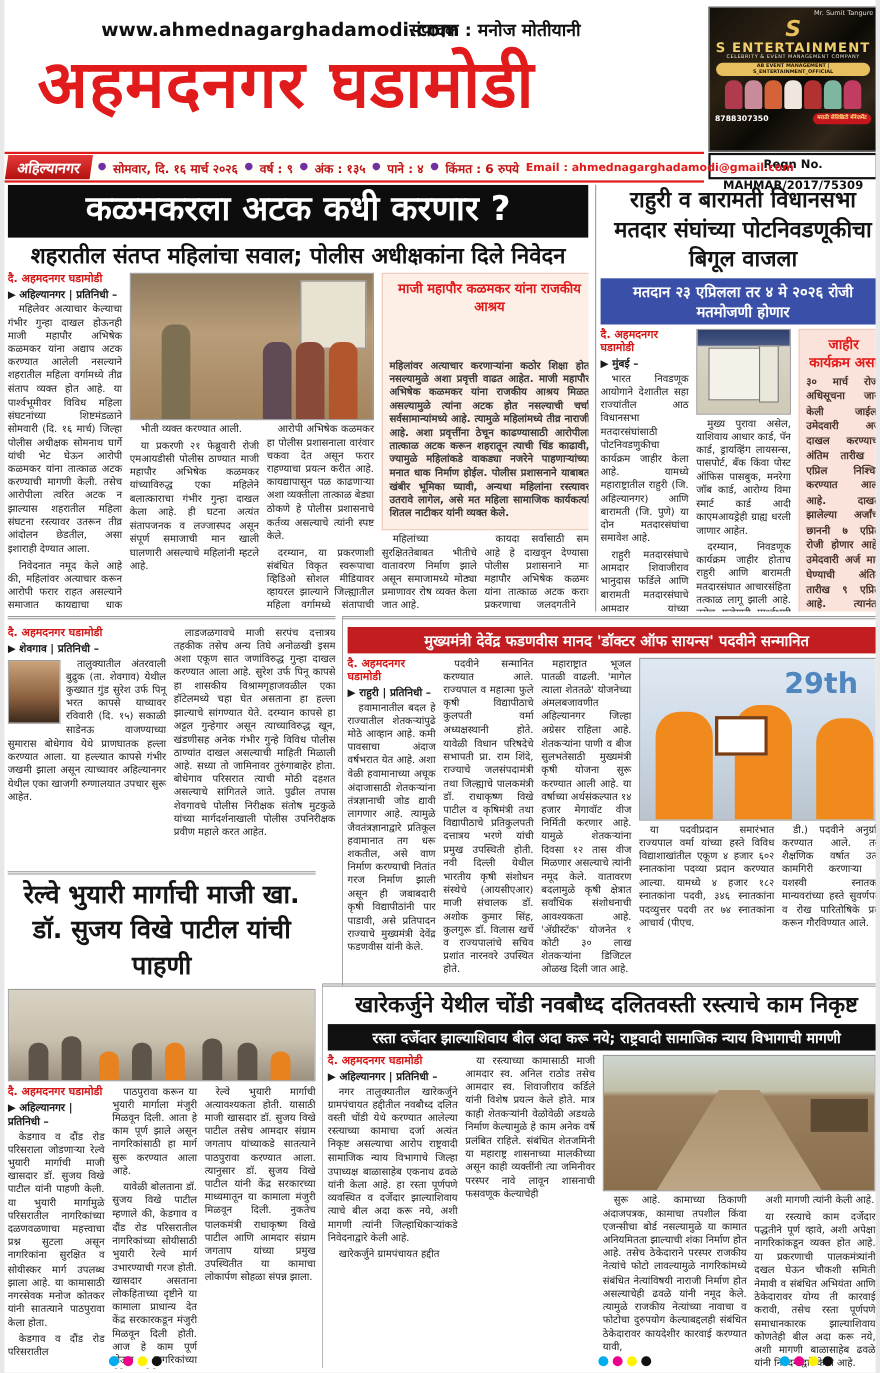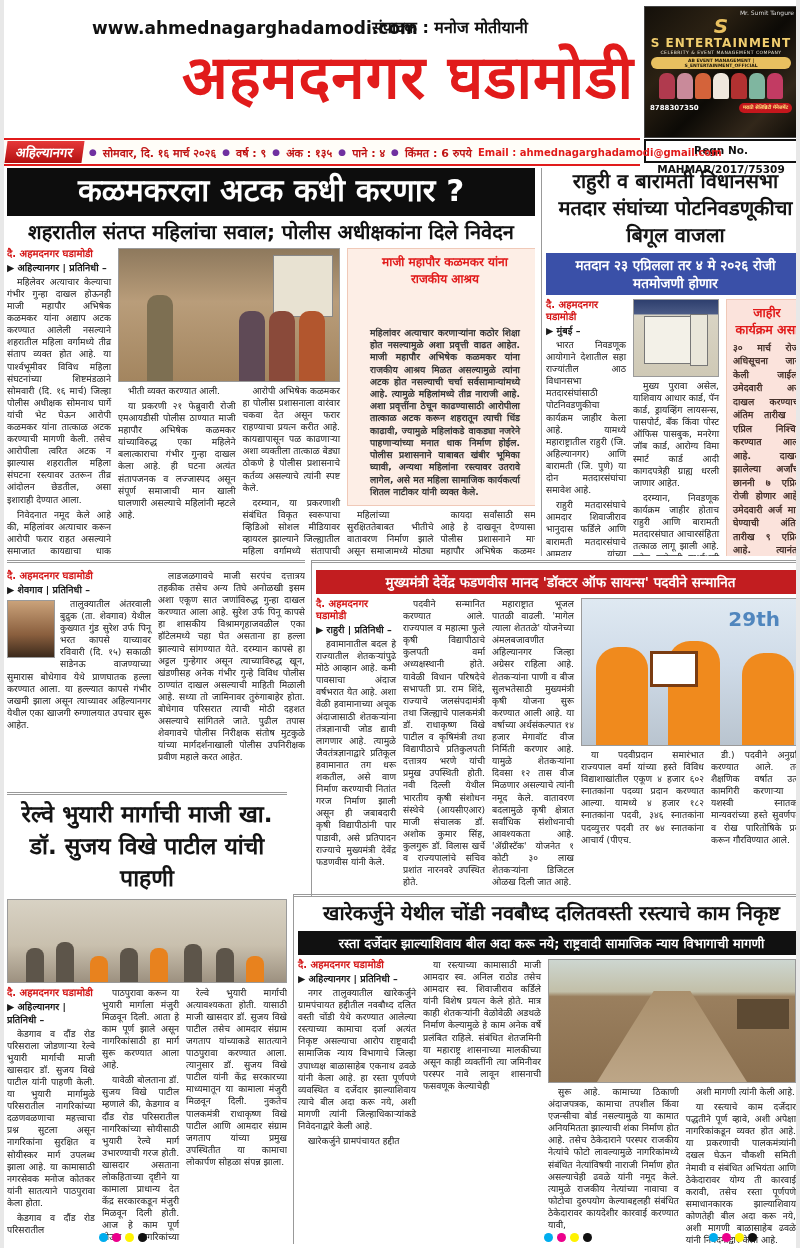--- a/index.html
+++ b/index.html
@@ -2,21 +2,21 @@
 <html><head>
 <meta charset="utf-8">
 <style>
   html,body{margin:0;padding:0;background:#e8e8e8;}
   .page{width:792px;height:1248px;position:relative;margin:0 auto;background:#fff;
         font-family:"DejaVu Sans","Liberation Sans",sans-serif;color:#1a1a1a;overflow:hidden;}
   
   .hdr{position:absolute;left:0;top:0;width:800px;height:166px;}
   .website{position:absolute;left:88px;top:18px;font-size:17px;font-weight:bold;color:#111;}
   .editor{position:absolute;left:368px;top:16px;font-size:16px;font-weight:bold;color:#111;}
-  .masthead{position:absolute;left:30px;top:34px;width:600px;margin:0;text-align:right;
+  .masthead{position:absolute;left:30px;top:34px;width:600px;margin:0;text-align:left;
             font-size:60px;line-height:1.45;font-weight:900;color:#e11b1b;letter-spacing:1px;white-space:nowrap;}
   .ad{position:absolute;right:6px;top:6px;width:152px;height:130px;background:
       linear-gradient(135deg,#14100a 0%,#2b2113 30%,#0c0a06 55%,#32271a 80%,#0f0c07 100%);
       border:1px solid #444;color:#f5d67a;text-align:center;overflow:hidden;}
   .ad-person{font-size:6px;color:#ddd;text-align:right;padding:2px 3px 0 0;}
   .ad-logo{font-size:20px;font-weight:bold;color:#e8c060;font-style:italic;line-height:1;}
   .ad-brand{font-size:12px;font-weight:bold;color:#f0cd6e;letter-spacing:1px;}
   .ad-tag{font-size:4.5px;color:#e8e2cf;letter-spacing:.5px;}
   .ad-contactbar{margin:2px 6px;background:#e8c060;color:#191204;font-size:4.5px;font-weight:bold;
                  border-radius:6px;padding:1px 0;}
@@ -41,39 +41,39 @@
   .hl{font-weight:900;color:#141414;text-align:center;margin:0;}
   .bluebar{background:#3a50a8;color:#fff;font-weight:bold;font-size:13.5px;text-align:center;padding:3px 2px;margin:4px 0;}
   .redbar{background:#c21d20;color:#fff;font-weight:bold;font-size:13.5px;text-align:center;padding:3px 2px;margin:4px 0;}
   .blackbar{background:#111;color:#fff;font-weight:bold;font-size:13px;text-align:center;padding:3px 2px;margin:4px 0;}
   .byline{color:#d41717;font-weight:bold;font-size:10px;line-height:1.2;}
   .dateline{font-weight:bold;font-size:9.5px;margin:1px 0 2px;}
   .cols{display:flex;gap:7px;}
   .col p, .boxtxt p{margin:0 0 3px;font-size:9.1px;line-height:1.33;text-align:justify;text-indent:10px;}
   .col p:first-child{text-indent:10px;}
   .ph{border:1px solid #9a9a9a;position:relative;overflow:hidden;flex:none;}
-  .sbox{background:#fdeee6;border:1px solid #f0c9b8;padding:4px 22px;}
+  .sbox{background:#fdeee6;border:1px solid #f0c9b8;padding:4px 6px;}
   .sbox .btitle{color:#e11b1b;font-weight:bold;font-size:12px;text-align:center;margin-bottom:3px;}
   .sbox .boxtxt p{font-weight:bold;color:#3a3a3a;font-size:9.2px;text-indent:0;margin-top:40px;}
   .pinkbox{background:#fbe3dc;border:1px solid #f0c9b8;padding:4px 6px;height:100%;box-sizing:border-box;}
   .pinkbox .btitle{color:#e11b1b;font-weight:bold;font-size:12.5px;text-align:center;margin-bottom:3px;}
   .pinkbox .boxtxt p{font-weight:bold;color:#45322c;font-size:9.3px;line-height:1.45;text-indent:0;}
   .div-l{border-left:1px solid #999;}
   .div-t{border-top:3px double #999;}
   
   .ph-police{background:linear-gradient(180deg,#8e795d 0%,#b99d7a 40%,#a3855f 100%);}
   .ph-police .map{position:absolute;right:6px;top:6px;width:58px;height:60px;background:#e8e2d2;border:1px solid #888;}
   .ph-police .fig{position:absolute;bottom:0;width:26px;height:70px;border-radius:10px 10px 0 0;background:#6b6250;}
   .ph-evm{background:linear-gradient(180deg,#2e3f6e 0%,#4a5a85 18%,#d9d4c4 20%,#cfc9b6 100%);}
   .ph-evm .panel{position:absolute;left:10px;top:16px;width:52px;height:46px;background:#f3f1e8;border:1px solid #777;}
   .ph-evm .strip{position:absolute;right:10px;top:14px;width:16px;height:50px;background:#e9e6da;border:1px solid #777;}
   .ph-conv{background:linear-gradient(180deg,#dfe9f2 0%,#cfdbe8 45%,#b9c4cf 100%);}
   .ph-conv .robe{position:absolute;bottom:0;width:52px;height:98px;border-radius:22px 22px 0 0;background:#f08a1d;}
   .ph-conv .cert{position:absolute;left:68px;top:52px;width:42px;height:30px;background:#fff;border:3px solid #7a3c12;}
-  .ph-conv .n29{position:absolute;right:26px;top:8px;color:#2f6fb2;font-weight:bold;font-size:20px;opacity:.8;}
+  .ph-conv .n29{position:absolute;right:26px;top:8px;color:#2f6fb2;font-weight:bold;font-size:26px;opacity:.8;}
   .ph-rail{background:linear-gradient(180deg,#d8d2c4 0%,#c9c0ae 55%,#9d9180 100%);}
   .ph-rail .head{position:absolute;width:18px;height:34px;border-radius:8px 8px 0 0;background:#5d554a;bottom:0;}
   .ph-rail .scarf{position:absolute;bottom:0;width:18px;height:26px;background:#e8821e;border-radius:8px 8px 0 0;}
   .ph-road{background:linear-gradient(180deg,#cdd6d0 0%,#c2bfa8 26%,#9a7f5e 30%,#8a6f4f 100%);}
   .ph-road .lane{position:absolute;left:50%;bottom:0;width:150px;height:75%;transform:translateX(-50%);
                  background:linear-gradient(180deg,#a98f6c,#bda687);clip-path:polygon(38% 0,62% 0,100% 100%,0 100%);}
   .ph-road .shed{position:absolute;right:6px;top:32%;width:52px;height:30px;background:#5d4a33;}
   .ph-port{background:linear-gradient(180deg,#caa27a 0%,#8a5f3e 60%,#3c2a1c 100%);float:left;width:46px;height:56px;margin:2px 5px 2px 0;}
   
   .marks{position:absolute;bottom:6px;display:flex;gap:4px;}
@@ -189,21 +189,21 @@
             <p>भारत निवडणूक आयोगाने देशातील सहा राज्यांतील आठ विधानसभा मतदारसंघांसाठी पोटनिवडणुकीचा कार्यक्रम जाहीर केला आहे. यामध्ये महाराष्ट्रातील राहुरी (जि. अहिल्यानगर) आणि बारामती (जि. पुणे) या दोन मतदारसंघांचा समावेश आहे.</p>
             <p>राहुरी मतदारसंघाचे आमदार शिवाजीराव भानुदास फर्डिले आणि बारामती मतदारसंघाचे आमदार यांच्या निधनानंतर रिक्त झालेल्या जागांसाठी ही पोटनिवडणूक होत आहे.</p>
           </div>
       </div>
       <div style="width:86px;flex:none;">
         <div class="ph ph-evm" style="width:84px;height:76px;">
           <span class="panel"></span>
             <span class="strip"></span>
         </div>
         <div class="col" style="margin-top:3px;">
-            <p>मुख्य पुरावा असेल, याशिवाय आधार कार्ड, पॅन कार्ड, ड्रायव्हिंग लायसन्स, पासपोर्ट, बँक किंवा पोस्ट ऑफिस पासबुक, मनरेगा जॉब कार्ड, आरोग्य विमा स्मार्ट कार्ड आदी कागदपत्रेही ग्राह्य धरली जाणार आहेत.</p>
+            <p>मुख्य पुरावा असेल, याशिवाय आधार कार्ड, पॅन कार्ड, ड्रायव्हिंग लायसन्स, पासपोर्ट, बँक किंवा पोस्ट ऑफिस पासबुक, मनरेगा जॉब कार्ड, आरोग्य विमा स्मार्ट कार्ड आदी काएमआयड्रेही ग्राह्य धरली जाणार आहेत.</p>
             <p>दरम्यान, निवडणूक कार्यक्रम जाहीर होताच राहुरी आणि बारामती मतदारसंघात आचारसंहिता तत्काळ लागू झाली आहे. तसेच गुन्हेगारी पार्श्वभूमी असलेल्या उमेदवारांची माहिती जाहीर करावी लागणार आहे.</p>
           </div>
       </div>
       <div style="width:82px;flex:none;">
         <div class="pinkbox">
           <div class="btitle">जाहीर कार्यक्रम असा</div>
           <div class="boxtxt">
               <p>३० मार्च रोजी अधिसूचना जारी केली जाईल. उमेदवारी अर्ज दाखल करण्याची अंतिम तारीख ६ एप्रिल निश्चित करण्यात आली आहे. दाखल झालेल्या अर्जांची छाननी ७ एप्रिल रोजी होणार आहे. उमेदवारी अर्ज मागे घेण्याची अंतिम तारीख ९ एप्रिल आहे. त्यानंतर संबंधित मतदारसंघांमध्ये २३ एप्रिल रोजी मतदान पार पडेल. मतदानानंतर ४ मे रोजी मतमोजणी होऊन निकाल जाहीर केला जाईल. संपूर्ण निवडणूक प्रक्रिया ६ मे पर्यंत पूर्ण होणार आहे.</p>
             </div>
         </div>

